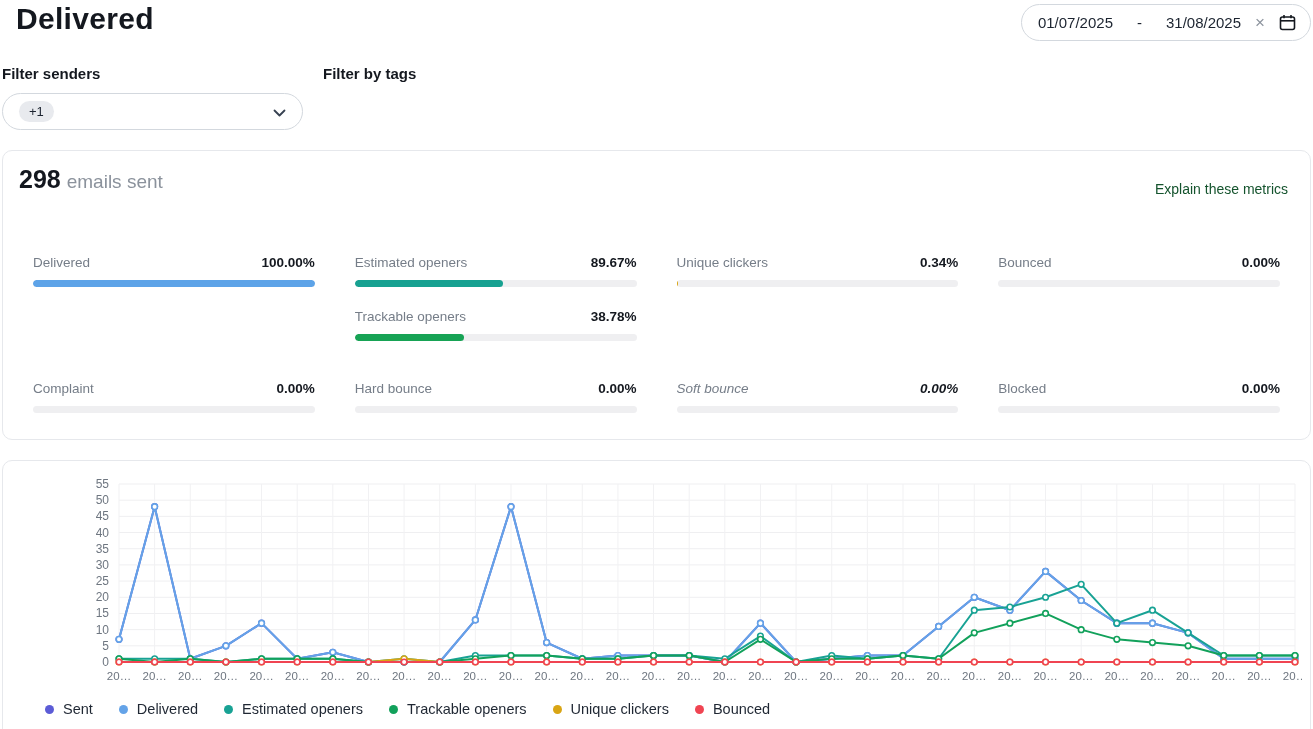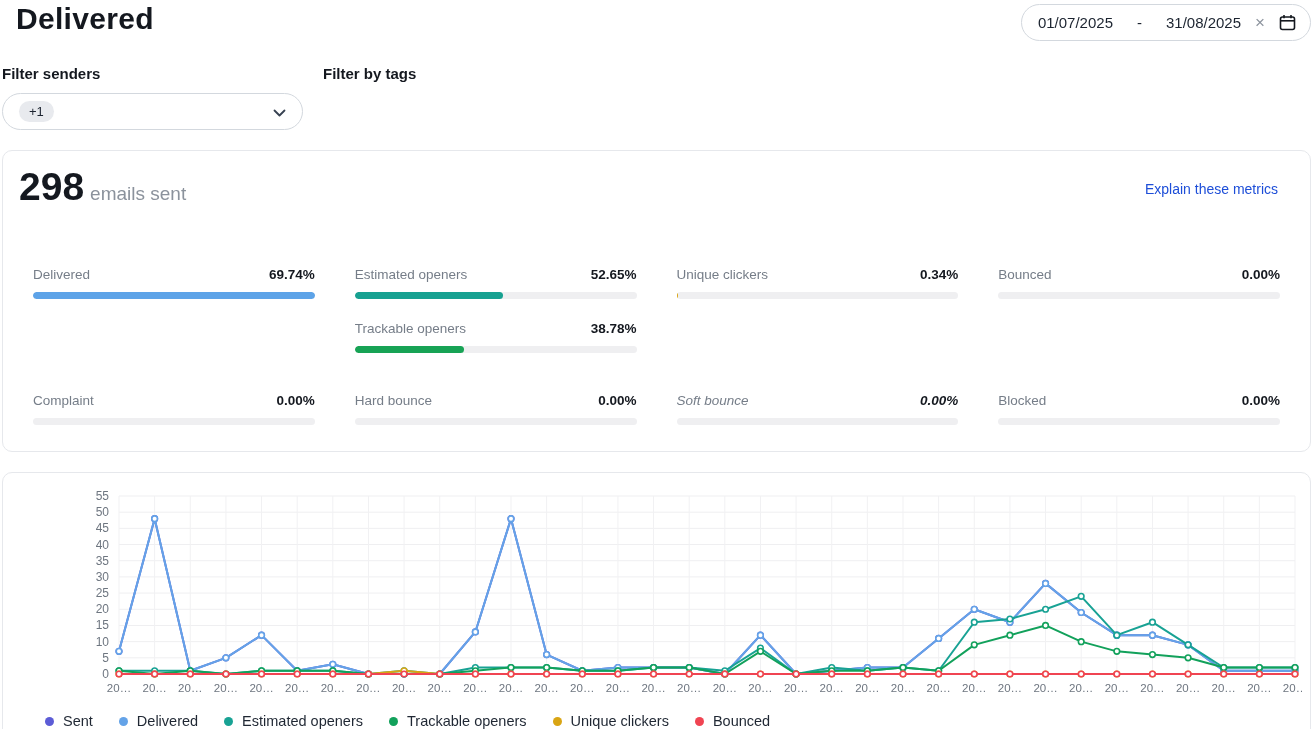--- a/index.html
+++ b/index.html
@@ -25,23 +25,23 @@
             display:flex; align-items:center; justify-content:space-between; padding:0 16px; cursor:pointer; }
   .chip { background:#e8eaee; border-radius:12px; padding:3px 10px; font-size:13px; color:#1c2430; }
   .placeholder { font-size:15px; color:#9aa1ab; }
 
   
   .card { border:1px solid #e6e8ec; border-radius:10px; background:#fff; margin:0 2px; }
   .summary-card { margin-top:20px; padding:14px 16px 26px 16px; }
   .chart-card   { margin-top:20px; padding:14px 10px 16px 14px; height:301px; }
 
   .summary-top { display:flex; justify-content:space-between; align-items:flex-start; }
-  .big-count { font-size:39px; font-weight:700; color:#14181f; }
+  .big-count { font-size:25px; font-weight:700; color:#14181f; }
   .big-count-suffix { font-size:19px; font-weight:400; color:#8b929c; margin-left:6px; }
-  .explain-link { font-size:14px; color:#1d4ed8; margin-top:16px; margin-right:16px; cursor:pointer; }
+  .explain-link { font-size:14px; color:#14532d; margin-top:16px; margin-right:6px; cursor:pointer; }
 
   .metrics-grid { display:grid; grid-template-columns:repeat(4,1fr); column-gap:40px; row-gap:0;
                   margin-top:36px; padding:0 14px; }
   .metric { padding-top:22px; }
   .m-head { display:flex; justify-content:space-between; align-items:baseline; margin-bottom:10px; }
   .m-label { font-size:13.5px; color:#757d88; }
   .m-value { font-size:13.5px; font-weight:700; color:#14181f; }
   .m-track { height:7px; border-radius:4px; background:#efeff1; overflow:hidden; }
   .m-fill { height:100%; border-radius:4px; }
   .row3 { margin-top:18px; }
@@ -99,30 +99,30 @@
     <div class="summary-top">
       <div>
         <span class="big-count">298</span><span class="big-count-suffix">emails sent</span>
       </div>
       <div class="explain-link">Explain these metrics</div>
     </div>
     <div class="metrics-grid">
         <div class="metric" style="grid-area: 1 / 1;">
           <div class="m-head">
             <span class="m-label">Delivered</span>
-            <span class="m-value">69.74%</span>
+            <span class="m-value">100.00%</span>
           </div>
           <div class="m-track">
             <div class="m-fill" style="width: 100%; background: rgb(93, 163, 232);"></div>
           </div>
         </div>
         <div class="metric" style="grid-area: 1 / 2;">
           <div class="m-head">
             <span class="m-label">Estimated openers</span>
-            <span class="m-value">52.65%</span>
+            <span class="m-value">89.67%</span>
           </div>
           <div class="m-track">
             <div class="m-fill" style="width: 52.65%; background: rgb(23, 161, 145);"></div>
           </div>
         </div>
         <div class="metric" style="grid-area: 1 / 3;">
           <div class="m-head">
             <span class="m-label">Unique clickers</span>
             <span class="m-value">0.34%</span>
           </div>

